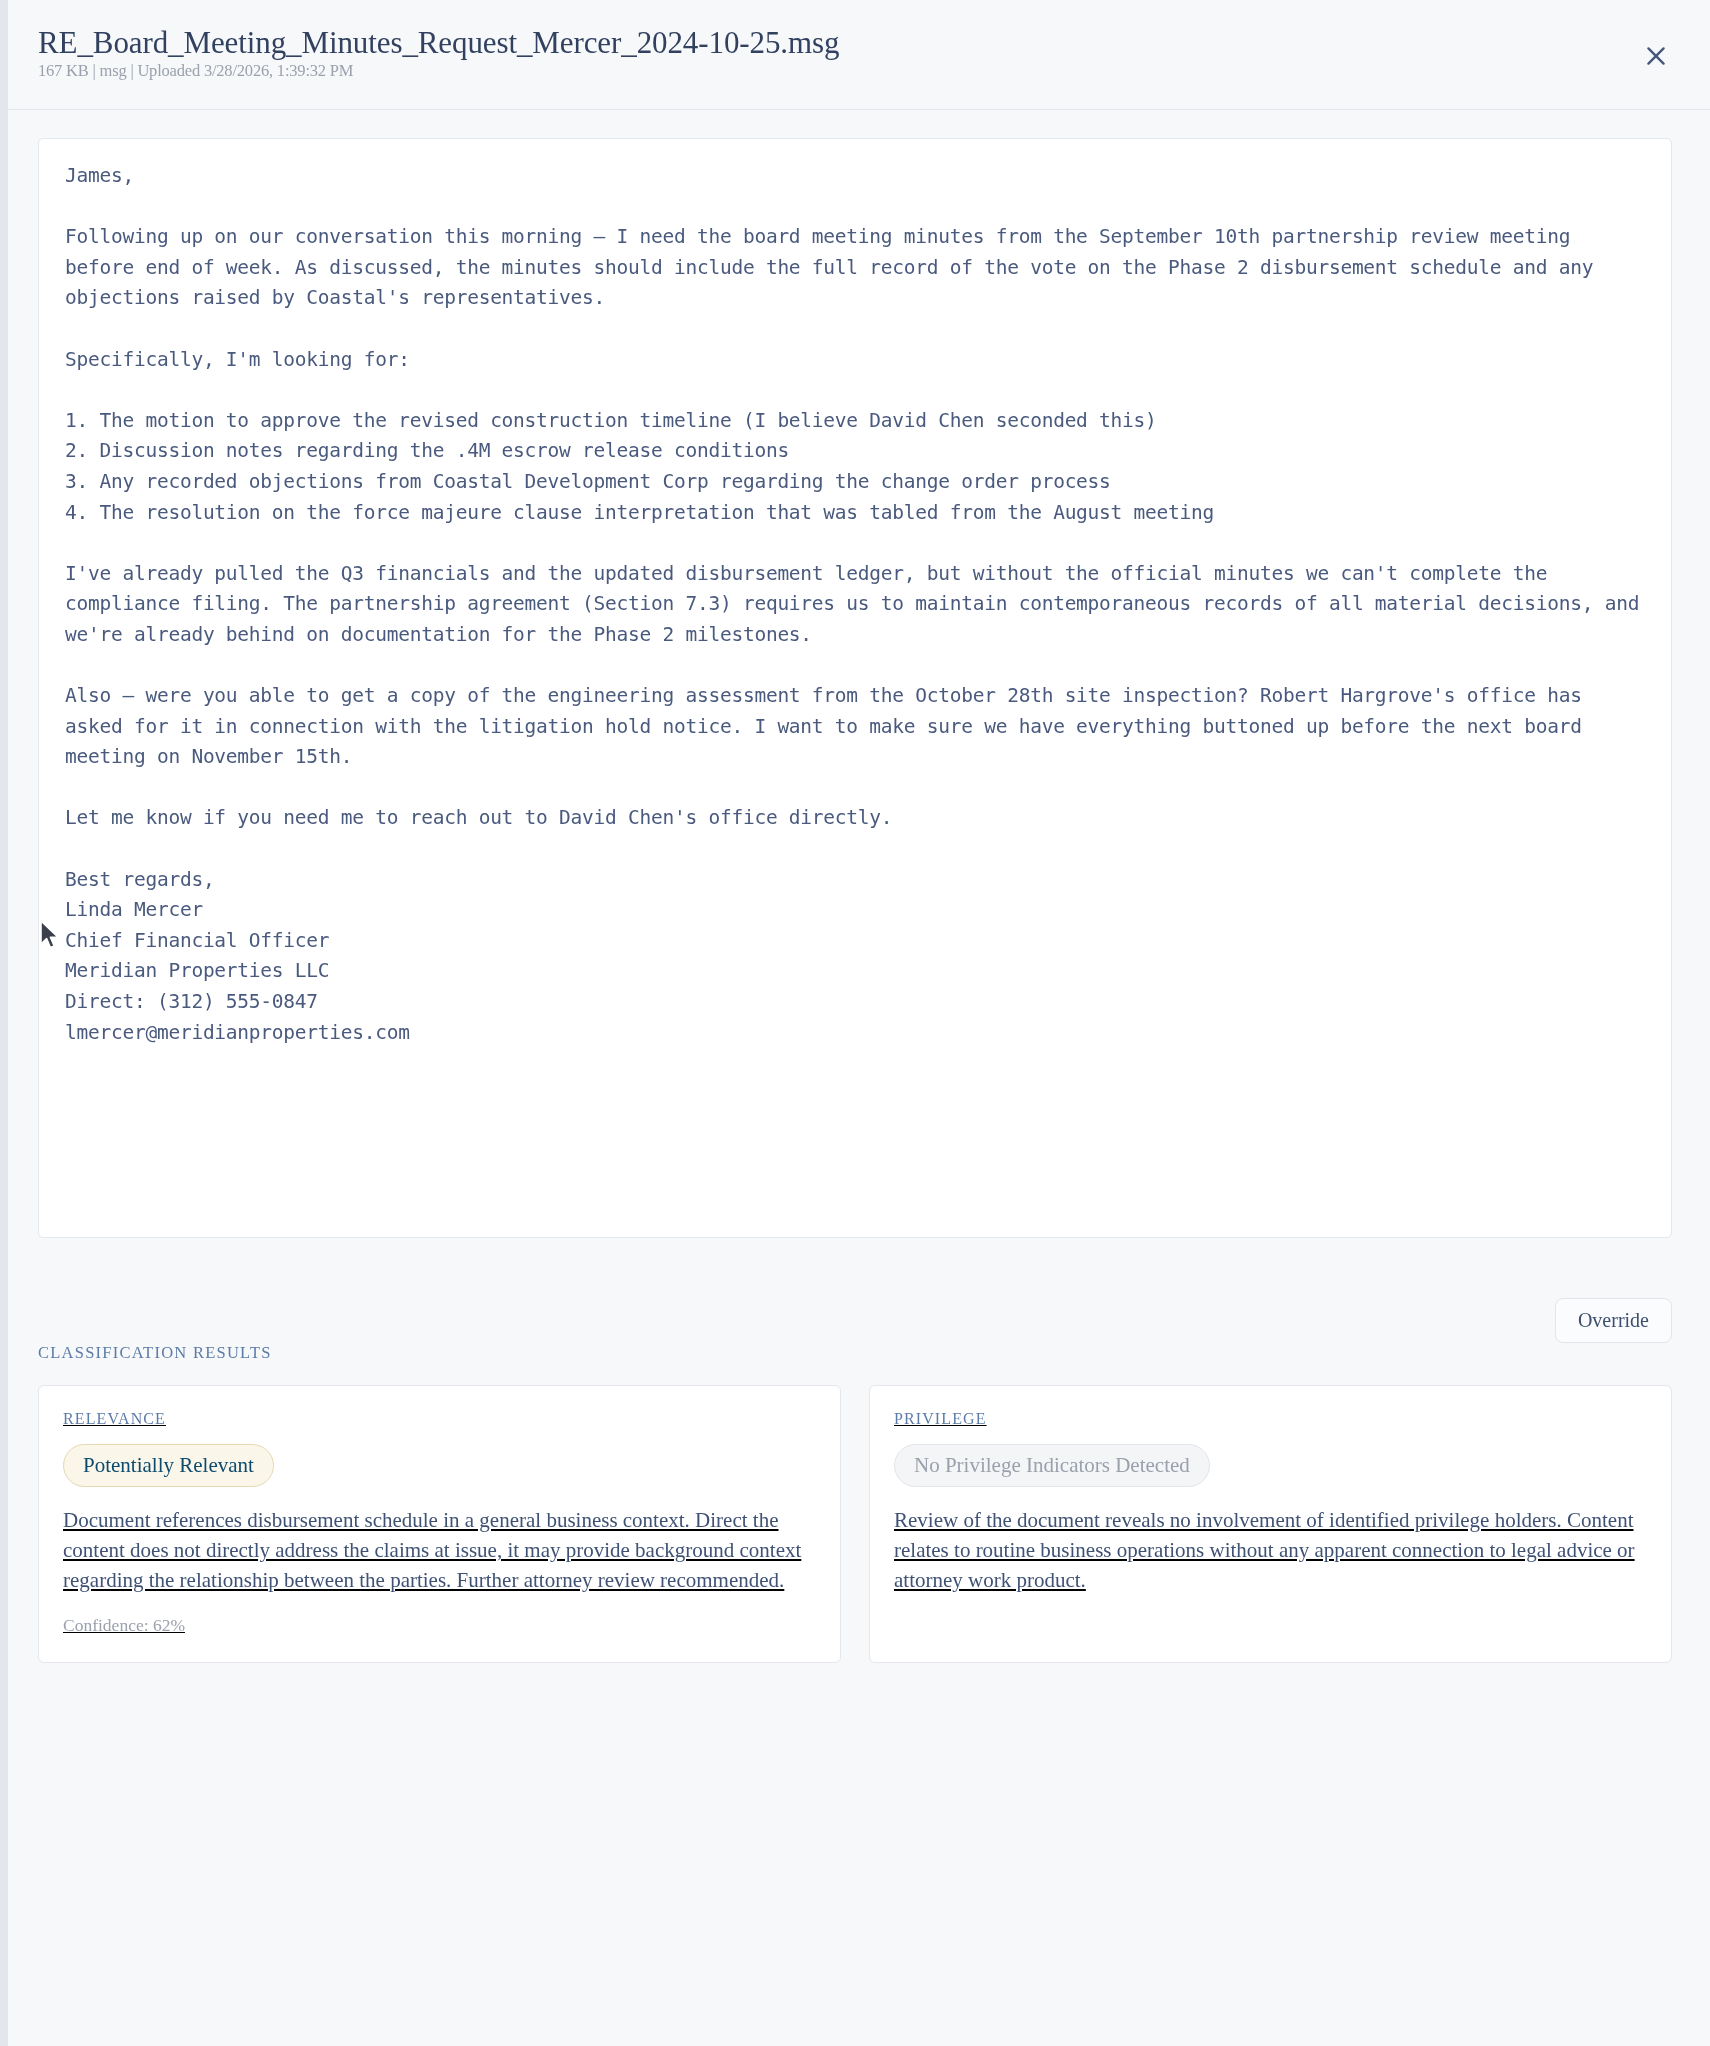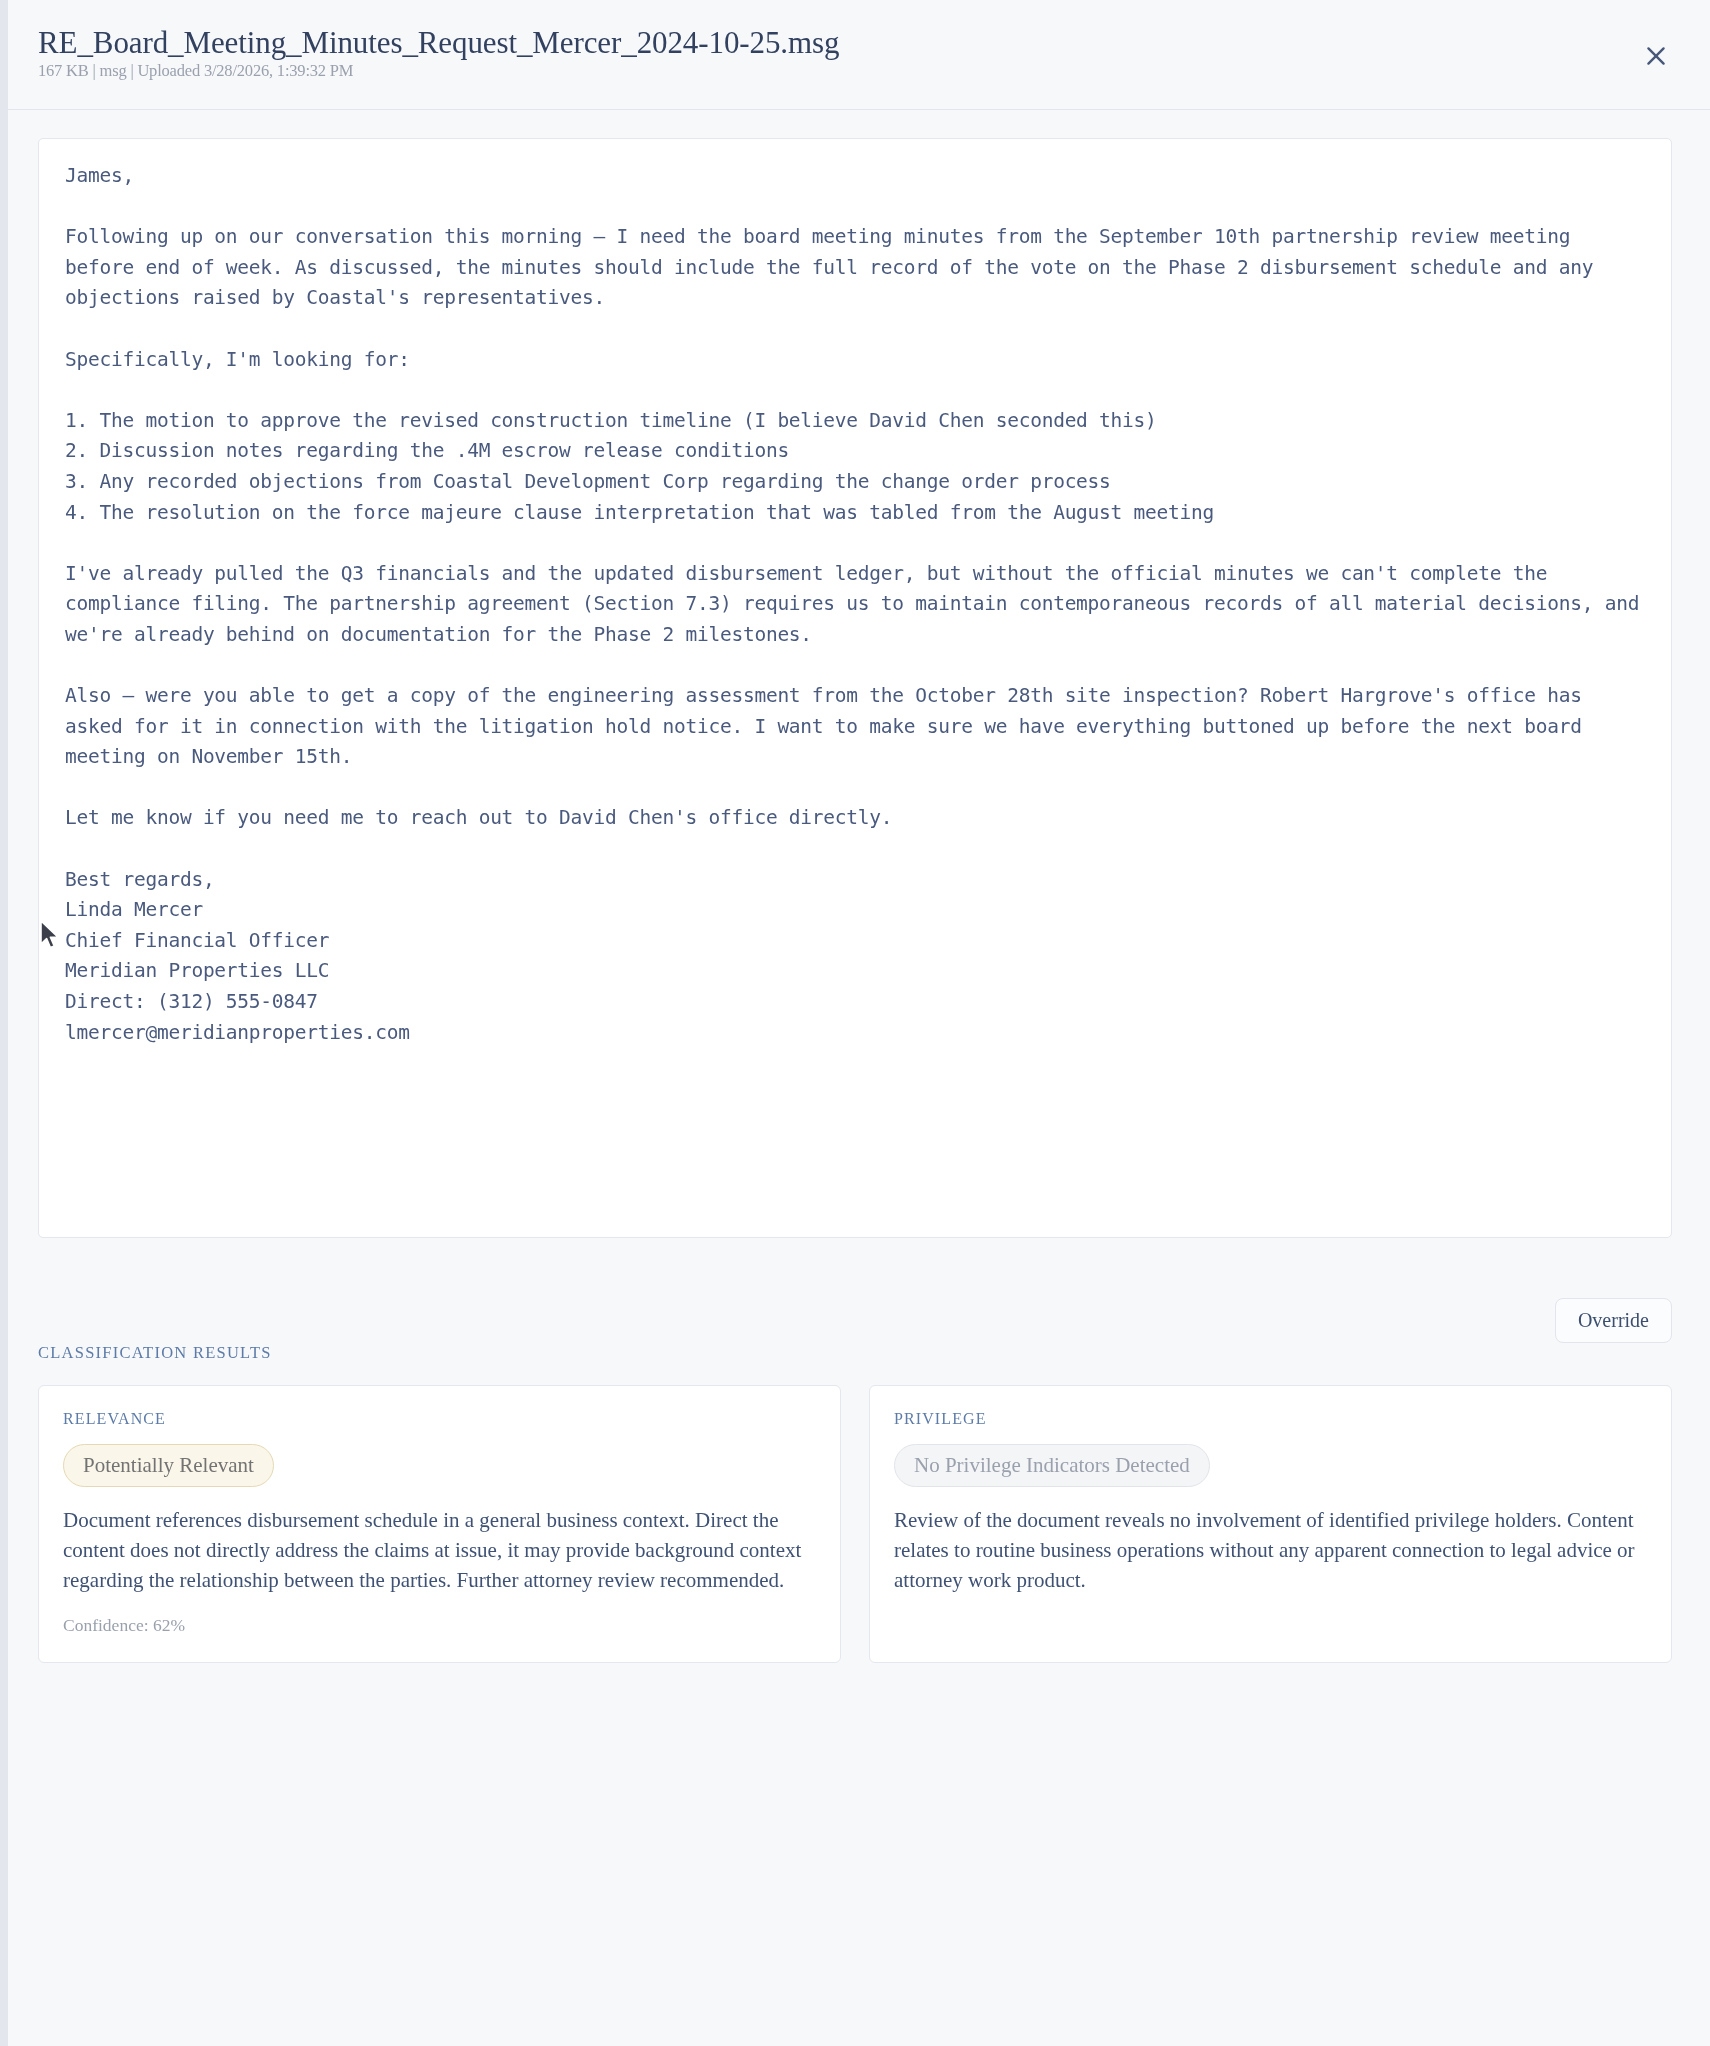--- a/index.html
+++ b/index.html
@@ -124,20 +124,21 @@
     cursor: pointer;
     line-height: 1.1;
   }
 
   
   #results-grid {
     display: grid;
     grid-template-columns: 1fr 1fr;
     gap: 28px;
     margin-top: 22px;
+    text-decoration: underline;
   }
   .result-card {
     background: #ffffff;
     border: 1px solid #e4e7ed;
     border-radius: 6px;
     padding: 24px 26px 26px 24px;
     box-sizing: border-box;
     min-height: 262px;
   }
   .card-label {
@@ -152,21 +153,21 @@
     margin-top: 16px;
     font-family: "Liberation Serif", serif;
     font-size: 21px;
     border-radius: 999px;
     padding: 8px 19px 9px 19px;
     line-height: 1.15;
   }
   .badge-warn {
     background: #faf6e9;
     border: 1px solid #e4d9b4;
-    color: #737373;
+    color: #0c4a6e;
   }
   .badge-neutral {
     background: #f4f5f7;
     border: 1px solid #e1e4e9;
     color: #9aa1ad;
     text-align: center;
   }
   .card-desc {
     font-family: "Liberation Serif", serif;
     font-size: 21px;

